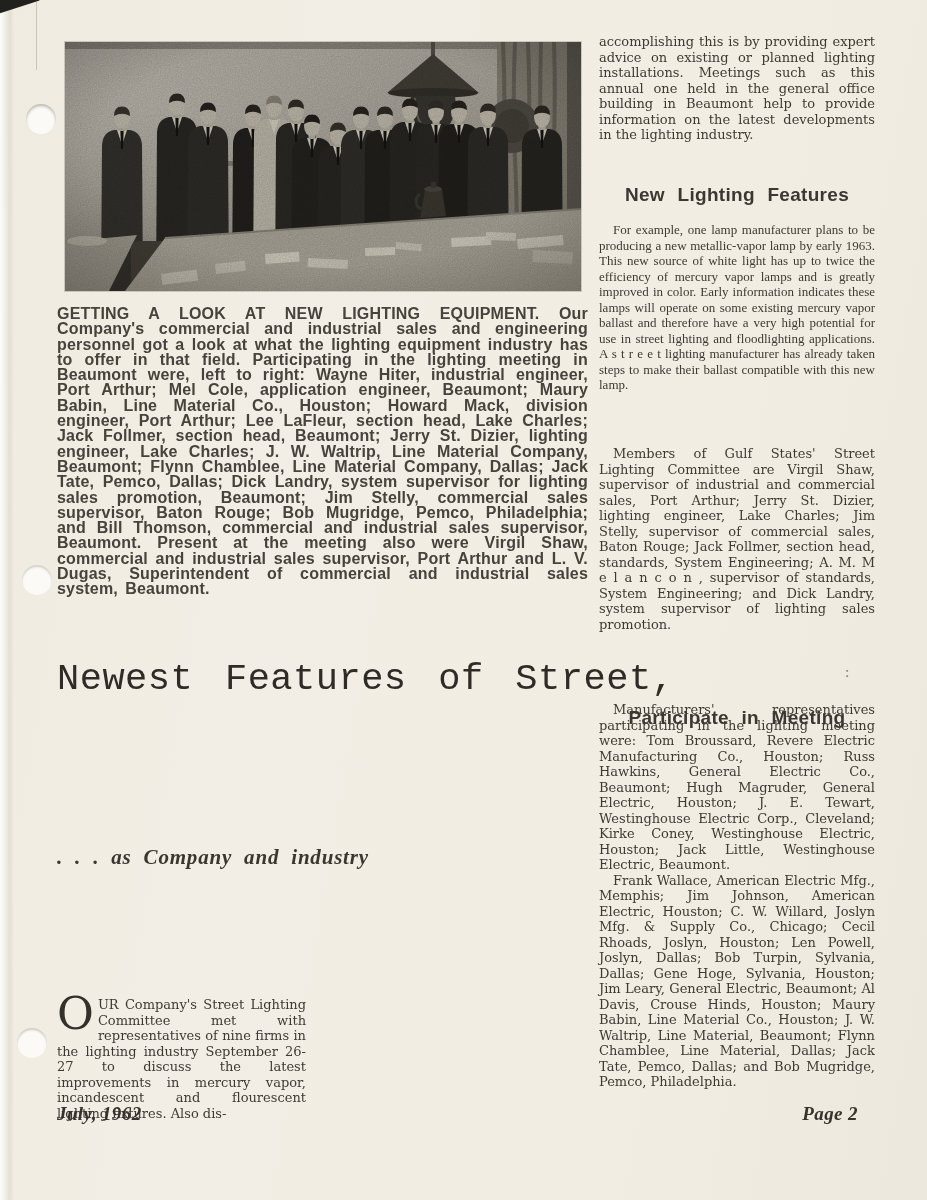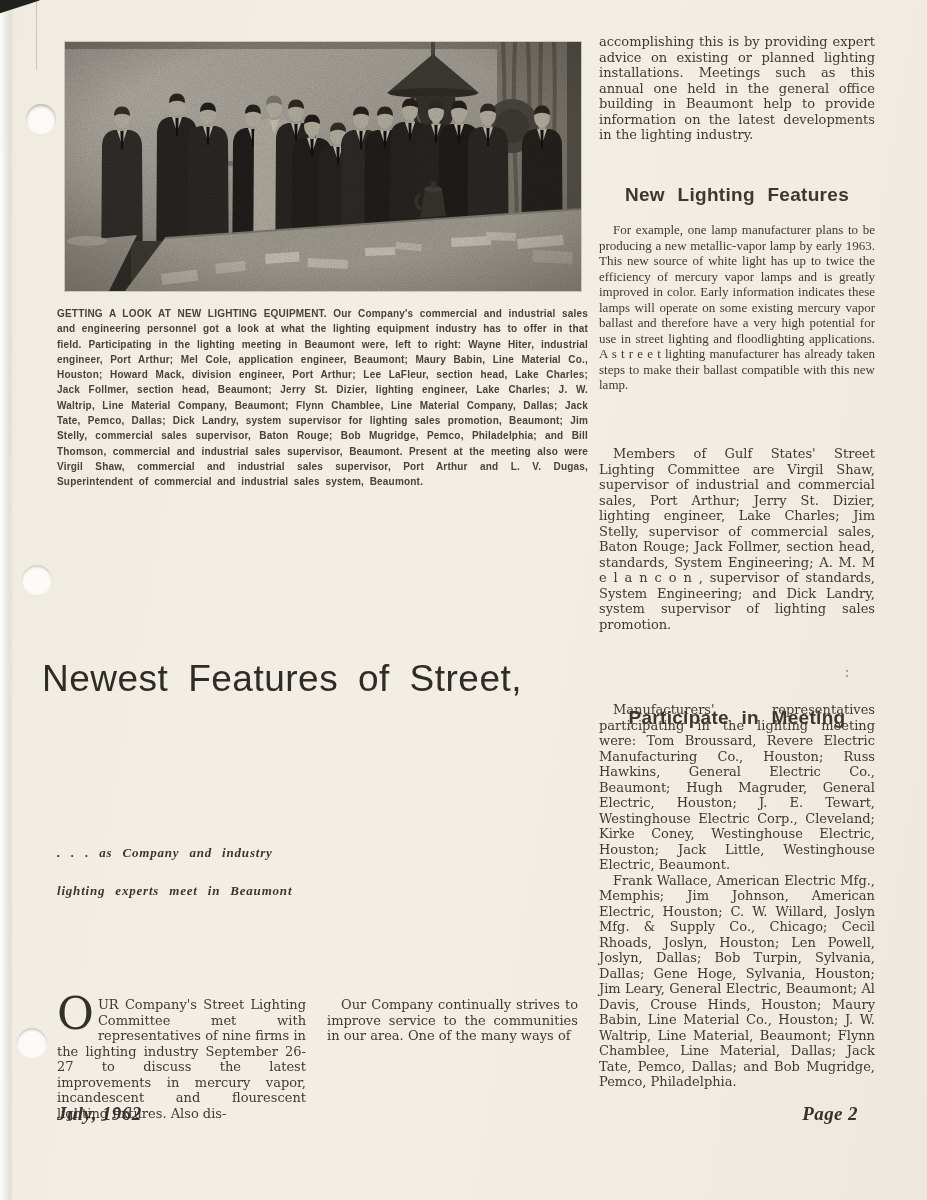--- a/index.html
+++ b/index.html
@@ -17,31 +17,31 @@
   .punch.p1{left:26px;top:104px;}
   .punch.p2{left:22px;top:565px;box-shadow:0 2px 2px rgba(110,102,86,0.28) inset;}
   .punch.p3{left:17px;top:1028px;box-shadow:0 2px 2px rgba(110,102,86,0.30) inset;}
 
   .photo{position:absolute;left:65px;top:42px;width:516px;height:249px;box-shadow:0 0 0 1px rgba(90,85,72,0.25);}
   .photo svg{display:block;}
 
   .caption{
     position:absolute;left:57px;top:306px;width:531px;
     font-family:"Liberation Sans", sans-serif;font-weight:bold;
-    font-size:10px;line-height:15.3px;letter-spacing:0.2px;word-spacing:2.6px;
+    font-size:16px;line-height:15.3px;letter-spacing:0.2px;word-spacing:2.6px;
     text-align:justify;color:#46433c;
   }
 
-  .headline{position:absolute;left:42px;font-family:Liberation Sans, sans-serif;
+  .headline{position:absolute;left:57px;font-family:Liberation Mono, monospace;
     font-size:37px;color:#2f2c27;letter-spacing:0.5px;word-spacing:9px;}
   .headline.l1{top:658px;}
   .headline.l2{top:735px;}
 
   .subtitle{position:absolute;left:57px;font-family:"Liberation Serif", serif;
-    font-weight:bold;font-style:italic;font-size:13px;color:#3a372f;
+    font-weight:bold;font-style:italic;font-size:21px;color:#3a372f;
     letter-spacing:0.8px;word-spacing:6px;}
   .subtitle.s1{top:845px;}
   .subtitle.s2{top:883px;}
 
   p{margin:0;}
   .body-text{font-size:13px;line-height:15.5px;text-align:justify;color:#3d3a34;}
   .indent{text-indent:14px;}
 
   .bodycols{position:absolute;left:57px;top:997px;width:521px;display:flex;}
   .bodycols .col1{width:249px;margin-right:21px;}
@@ -286,28 +286,26 @@
       <rect width="516" height="249" filter="url(#grain)" opacity="0.22"></rect>
       <rect width="516" height="249" fill="url(#vig)"></rect>
     </svg>
   </div>
 
   <div class="caption">GETTING A LOOK AT NEW LIGHTING EQUIPMENT.  Our Company's commercial and industrial sales and engineering personnel got a look at what the lighting equipment industry has to offer in that field.  Participating in the lighting meeting in Beaumont were, left to right: Wayne Hiter, industrial engineer, Port Arthur; Mel Cole, application engineer, Beaumont; Maury Babin, Line Material Co., Houston; Howard Mack, division engineer, Port Arthur; Lee LaFleur, section head, Lake Charles; Jack Follmer, section head, Beaumont; Jerry St. Dizier, lighting engineer, Lake Charles; J. W. Waltrip, Line Material Company, Beaumont; Flynn Chamblee, Line Material Company, Dallas; Jack Tate, Pemco, Dallas; Dick Landry, system supervisor for lighting sales promotion, Beaumont; Jim Stelly, commercial sales supervisor, Baton Rouge; Bob Mugridge, Pemco, Philadelphia; and Bill Thomson, commercial and industrial sales supervisor, Beaumont.  Present at the meeting also were Virgil Shaw, commercial and industrial sales supervisor, Port Arthur and L. V. Dugas, Superintendent of commercial and industrial sales system, Beaumont.</div>
 
   <div class="headline l1">Newest Features of Street,</div>
 
   <div class="subtitle s1">. . . as Company and industry</div>
-  <div class="subtitle s2">lighting experts meet in Beaumont</div>
 
   <div class="bodycols">
     <div class="col1 body-text">
       <p><span class="dropcap">O</span><span>UR Company's Street Lighting Committee met with representatives of nine firms in the lighting industry September 26-27 to discuss the latest improvements in mercury vapor, incandescent and flourescent lighting fixtures. Also dis-</span></p>
     </div>
     <div class="col2 body-text">
-      <p class="indent">Our Company continually strives to improve service to the communities in our area. One of the many ways of</p>
     </div>
   </div>
 
   <p class="rc rc-intro body-text">accomplishing this is by providing expert advice on existing or planned lighting installations. Meetings such as this annual one held in the general office building in Beaumont help to provide information on the latest developments in the lighting industry.</p>
 
   <h3 class="sans-heading h1pos">New Lighting Features</h3>
   <p class="rc rc-p1 body-text indent">For example, one lamp manufacturer plans to be producing a new metallic-vapor lamp by early 1963. This new source of white light has up to twice the efficiency of mercury vapor lamps and is greatly improved in color. Early information indicates these lamps will operate on some existing mercury vapor ballast and therefore have a very high potential for use in street lighting and floodlighting applications. A s t r e e t lighting manufacturer has already taken steps to make their ballast compatible with this new lamp.</p>
   <p class="rc rc-p2 body-text indent">Members of Gulf States' Street Lighting Committee are Virgil Shaw, supervisor of industrial and commercial sales, Port Arthur; Jerry St. Dizier, lighting engineer, Lake Charles; Jim Stelly, supervisor of commercial sales, Baton Rouge; Jack Follmer, section head, standards, System Engineering; A. M. M e l a n c o n , supervisor of standards, System Engineering; and Dick Landry, system supervisor of lighting sales promotion.</p>
 
   <h3 class="sans-heading h2pos">Participate in Meeting</h3>

